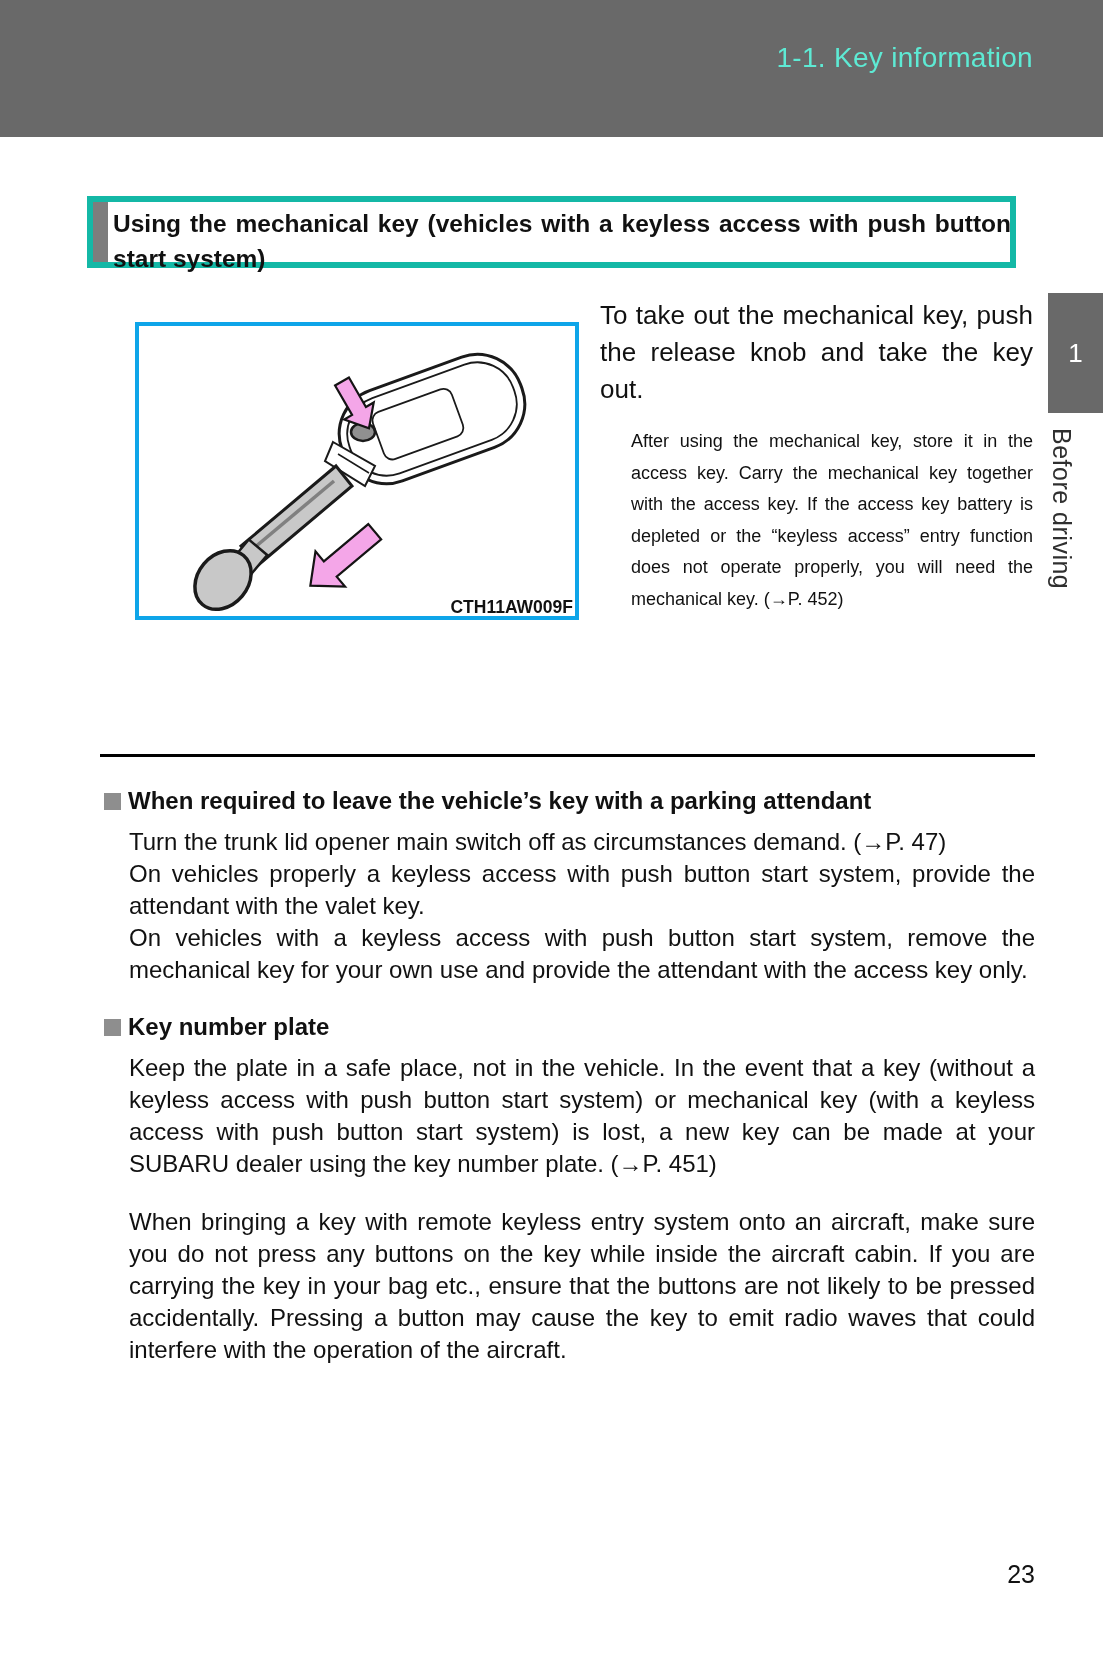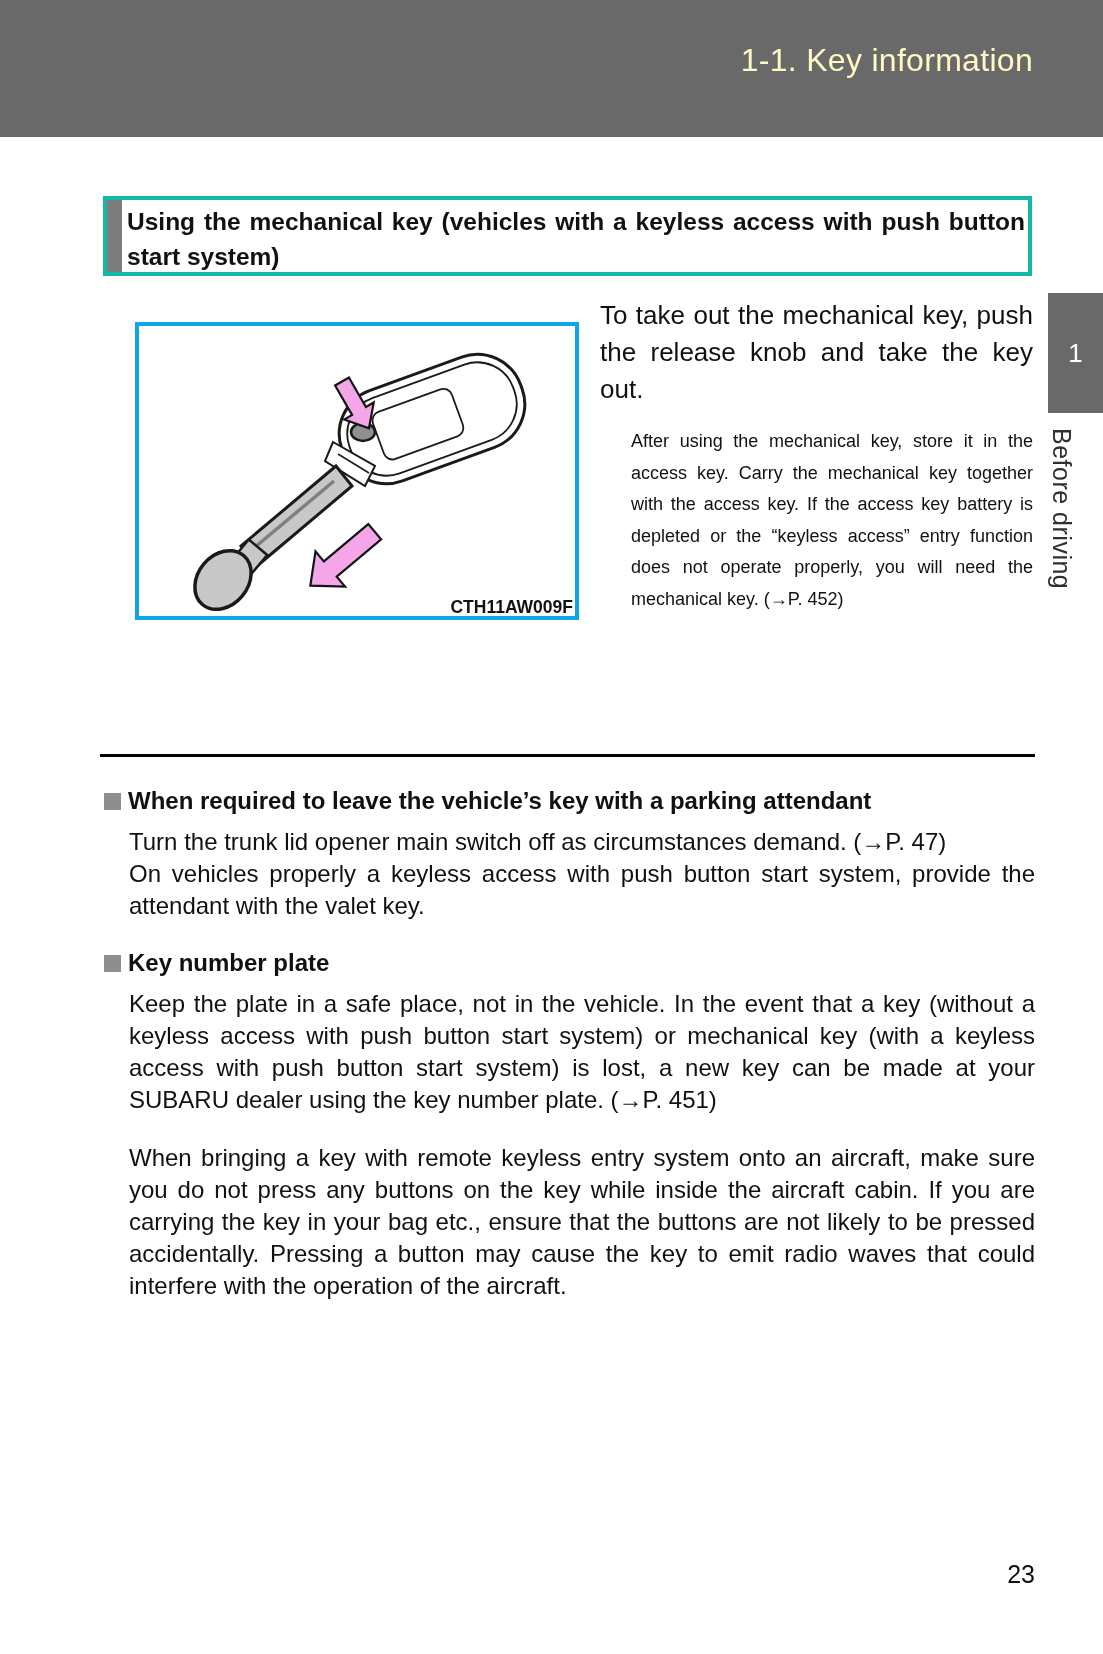--- a/index.html
+++ b/index.html
@@ -18,29 +18,29 @@
     position: absolute;
     left: 0; top: 0;
     width: 1103px; height: 137px;
     background: #696969;
     display: flex;
     justify-content: flex-end;
     align-items: flex-start;
     padding: 42px 70px 0 0;
   }
   .top-band .header-text {
-    color: #fef9c3;
-    font-size: 32px;
+    color: #5eead4;
+    font-size: 28px;
     letter-spacing: 0.3px;
   }
   .title-box {
     position: absolute;
-    left: 103px; top: 196px;
-    width: 929px; height: 80px;
-    border: 4px solid #14b8a6;
+    left: 87px; top: 196px;
+    width: 929px; height: 72px;
+    border: 6px solid #14b8a6;
     background: #fff;
   }
   .title-box .title-bar {
     position: absolute;
     left: 0; top: 0; bottom: 0;
     width: 15px;
     background: #7d7d7d;
   }
   .title-box .title-text {
     position: absolute;
@@ -194,20 +194,21 @@
   <div class="sections">
 
     <div class="section">
       <div class="section-heading-row">
         <div class="section-bullet"></div>
         <div class="section-heading">When required to leave the vehicle’s key with a parking attendant</div>
       </div>
       <div class="section-body">
         <p>Turn the trunk lid opener main switch off as circumstances demand. (→P. 47)</p>
         <p>On vehicles properly a keyless access with push button start system, provide the attendant with the valet key.</p>
+        <p>On vehicles with a keyless access with push button start system, remove the mechanical key for your own use and provide the attendant with the access key only.</p>
       </div>
     </div>
 
     <div class="section">
       <div class="section-heading-row">
         <div class="section-bullet"></div>
         <div class="section-heading">Key number plate</div>
       </div>
       <div class="section-body">
         <p>Keep the plate in a safe place, not in the vehicle. In the event that a key (without a keyless access with push button start system) or mechanical key (with a keyless access with push button start system) is lost, a new key can be made at your SUBARU dealer using the key number plate. (→P. 451)</p>

